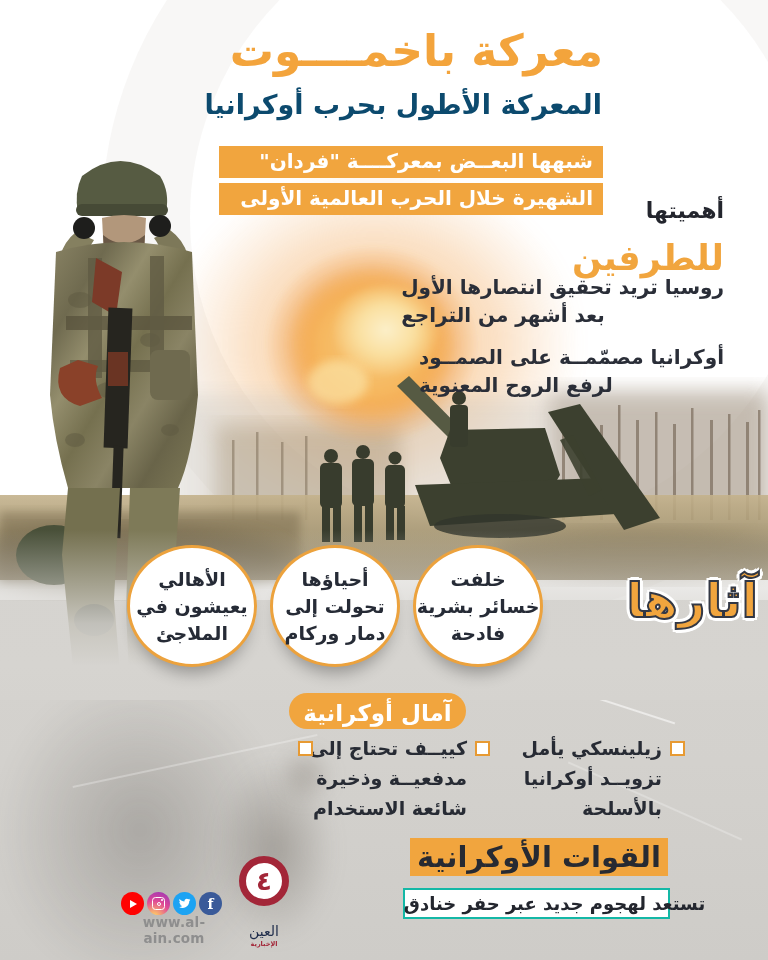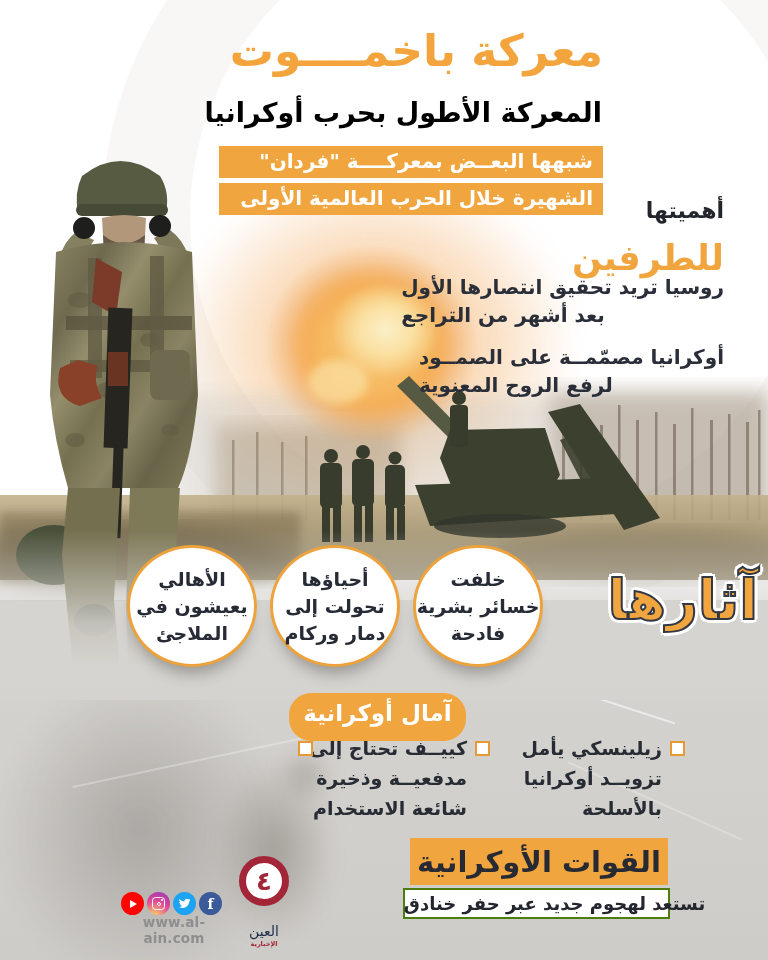--- a/index.html
+++ b/index.html
@@ -9,53 +9,53 @@
   
   .watermark-ring{position:absolute;top:-180px;right:-130px;width:620px;height:620px;
       border-radius:50%;border:88px solid rgba(188,181,168,0.10);}
   .bg-lower{position:absolute;left:0;right:0;top:600px;height:360px;
       background:linear-gradient(180deg,#d5d3cf 0%,#d3d1cd 45%,#ceccc8 100%);}
   .scratch{position:absolute;height:2px;background:rgba(255,255,255,.55);filter:blur(.6px);}
   .blob{position:absolute;border-radius:50%;filter:blur(9px);}
   
   .main-title{position:absolute;top:24px;right:165px;font-size:44px;line-height:54px;
       font-weight:700;color:#F3A43C;white-space:nowrap;margin-left:34px;}
-  .sub-title{position:absolute;top:96px;right:166px;font-size:27px;line-height:34px;
-      font-weight:700;color:#000000;white-space:nowrap;}
+  .sub-title{position:absolute;top:88px;right:166px;font-size:27px;line-height:34px;
+      font-weight:700;color:#0c4a6e;white-space:nowrap;}
   .badge{position:absolute;top:146px;right:165px;display:flex;flex-direction:column;gap:5px;align-items:flex-end;}
   .badge-row{width:384px;box-sizing:border-box;background:#F1A53E;color:#ffffff;
       font-size:20px;line-height:24px;font-weight:700;padding:3px 10px 5px;text-align:right;white-space:nowrap;}
   
   .imp-kicker{position:absolute;top:198px;right:44px;font-size:22px;font-weight:700;color:#23252D;}
   .imp-heading{position:absolute;top:222px;right:44px;font-size:35px;font-weight:700;color:#F1A53E;margin-top:16px;}
   .imp-p{position:absolute;right:44px;font-size:20px;font-weight:600;color:#2A2E38;
       line-height:1.38;text-align:left;white-space:pre-line;}
   .imp-p1{top:274px;} .imp-p2{top:344px;margin-left:12px;}
   
-  .effects-heading{position:absolute;top:556px;right:10px;font-size:55px;line-height:88px;
+  .effects-heading{position:absolute;top:556px;right:10px;font-size:48px;line-height:88px;
       font-weight:700;color:#F1A53E;-webkit-text-stroke:2px #333845;white-space:nowrap;
       text-shadow:3px 3px 0 #fff,-3px 3px 0 #fff,3px -3px 0 #fff,-3px -3px 0 #fff,0 4px 0 #fff,0 -4px 0 #fff,4px 0 0 #fff,-4px 0 0 #fff;margin-left:39px;}
   .effect-circle{position:absolute;top:545px;width:130px;height:122px;background:#ffffff;
       border:3px solid #ECA23D;border-radius:50%;box-sizing:border-box;
       display:flex;align-items:center;justify-content:center;text-align:center;
       font-size:19px;line-height:27px;font-weight:700;color:#262B36;white-space:pre-line;
       box-shadow:0 14px 16px -8px rgba(0,0,0,.30);}
   .ec1{left:413px;} .ec2{left:270px;} .ec3{left:127px;}
   
-  .hopes-pill{position:absolute;top:693px;left:289px;width:177px;height:48px;background:#F1A53E;
+  .hopes-pill{position:absolute;top:693px;left:289px;width:177px;height:36px;background:#F1A53E;
       border-radius:22px;color:#fff;font-size:23px;font-weight:700;line-height:40px;text-align:center;}
   .hope-col{position:absolute;top:733px;display:flex;direction:rtl;align-items:flex-start;}
   .hope-bullet{width:11px;height:11px;border:2.5px solid #E79A33;background:#fff;margin-top:8px;margin-left:8px;flex:0 0 auto;}
   .hope-text{font-size:19px;font-weight:700;color:#272B34;line-height:30px;text-align:right;white-space:pre-line;}
   .hc1{right:83px;} .hc2{right:278px;} .hc3{right:455px;}
   
-  .forces-title{position:absolute;left:410px;top:838px;width:258px;height:47px;background:#F1A53E;
+  .forces-title{position:absolute;left:410px;top:838px;width:258px;height:38px;background:#F1A53E;
       color:#272A32;font-size:29px;font-weight:700;display:flex;align-items:center;justify-content:center;}
   .forces-sub{position:absolute;left:403px;top:888px;width:267px;height:31px;background:#fff;
-      border:2px solid #4d7c0f;box-sizing:border-box;color:#23262E;font-size:18px;font-weight:700;
+      border:2px solid #14b8a6;box-sizing:border-box;color:#23262E;font-size:18px;font-weight:700;
       display:flex;align-items:center;justify-content:center;white-space:nowrap;padding-left:36px;}
   
   .social-row{position:absolute;left:121px;top:892px;display:flex;gap:3px;direction:ltr;}
   .sicon{width:23px;height:23px;border-radius:50%;position:relative;display:flex;align-items:center;justify-content:center;}
   .si-yt{background:#FF0202;}
   .si-yt .tri{width:0;height:0;border-top:4px solid transparent;border-bottom:4px solid transparent;border-left:7px solid #fff;margin-left:2px;}
   .si-ig{background:radial-gradient(circle at 30% 110%,#fdc468 10%,#df4996 55%,#9b36b7 95%);}
   .si-ig .cam{width:11px;height:11px;border:1.6px solid #fff;border-radius:3.5px;position:relative;}
   .si-ig .dot{position:absolute;top:1px;right:1px;width:2px;height:2px;border-radius:50%;background:#fff;}
   .si-ig .lens{position:absolute;top:50%;left:50%;width:4px;height:4px;margin:-2px 0 0 -2px;border:1.4px solid #fff;border-radius:50%;box-sizing:border-box;}

